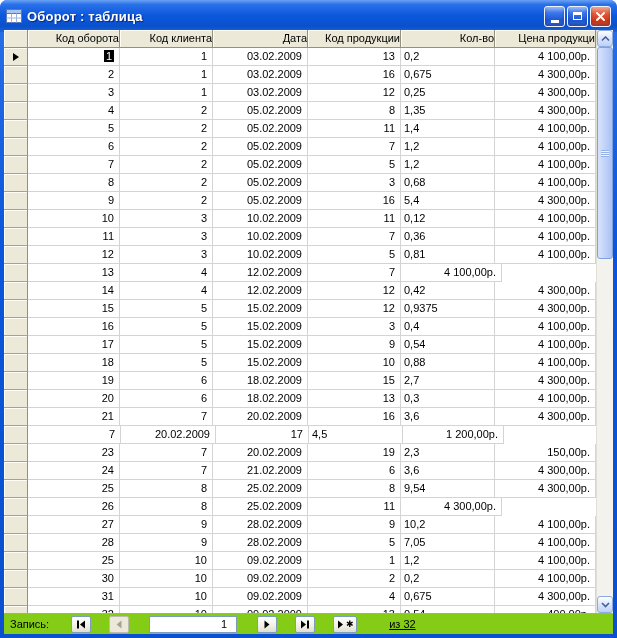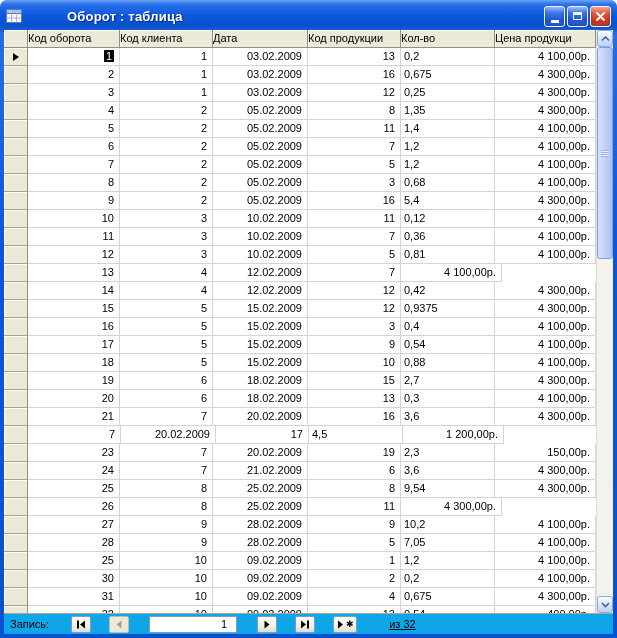--- a/index.html
+++ b/index.html
@@ -13,21 +13,20 @@
     border-radius: 7px 7px 0 0;
     overflow: hidden;
   }
 
   
   .titlebar {
     position: absolute; left:0; top:0; right:0; height:28px;
     display:flex; align-items:center; padding:16px 6px;
     background: linear-gradient(180deg,#6ba2f5 0%, #2a70e8 14%, #0c58dd 48%, #0a50cc 82%, #1a63d8 100%);
     border-radius: 7px 7px 0 0;
-    gap: 40px;
   }
   .title-icon { width:16px; height:14px; margin-right:5px; flex:0 0 auto; }
   .title-text {
     color:#fff; font-weight:bold; font-size:13px; letter-spacing:.2px;
     text-shadow: 1px 1px 1px rgba(0,0,60,.55);
     flex:1; white-space:nowrap; overflow:hidden;
   }
   .tb-buttons { display:flex; gap:2px; }
   .tb-btn {
     width:21px; height:21px; border-radius:3px;
@@ -50,21 +49,21 @@
 
   .header-row { display:flex; height:18px; flex:0 0 18px; }
   .corner, .hcell {
     background:#ece9d8;
     border-right:1px solid #92907f;
     border-bottom:1px solid #92907f;
     box-shadow: inset 1px 1px 0 #fdfcf5;
   }
   .corner { width:24px; flex:0 0 24px; }
   .hcell {
-    font-size:11px; line-height:16px; text-align:left; color:#000;
+    font-size:11px; line-height:16px; text-align:right; color:#000;
     white-space:nowrap; overflow:hidden;
   }
 
   .rows { flex:0 0 auto; }
   .row { display:flex; height:18px; }
   .rsel {
     width:24px; flex:0 0 24px; background:#ece9d8;
     border-right:1px solid #92907f; border-bottom:1px solid #a5a292;
     box-shadow: inset 1px 1px 0 #fdfcf5;
     display:flex; align-items:center; justify-content:center;
@@ -108,21 +107,21 @@
     display:flex; align-items:center; justify-content:center;
   }
   .grip {
     width:8px; height:7px;
     background: repeating-linear-gradient(180deg,#93b2ea 0 1px, #eef3ff 1px 2px);
   }
 
   
   .navbar {
     height:21px; flex:0 0 21px;
-    background:#0ea5e9; border-top:1px solid #aba894;
+    background:#84cc16; border-top:1px solid #aba894;
     display:flex; align-items:center; padding-left:6px; gap:18px;
     font-size:11px; color:#000;
   }
   .nav-label { margin-right:4px; }
   .nbtn {
     width:20px; height:17px; border:1px solid #7b9ebd; border-radius:2px;
     background: linear-gradient(180deg,#ffffff 0%, #f1efe6 60%, #e2ded0 100%);
     display:flex; align-items:center; justify-content:center;
   }
   .nbtn.wide { width:24px; }

